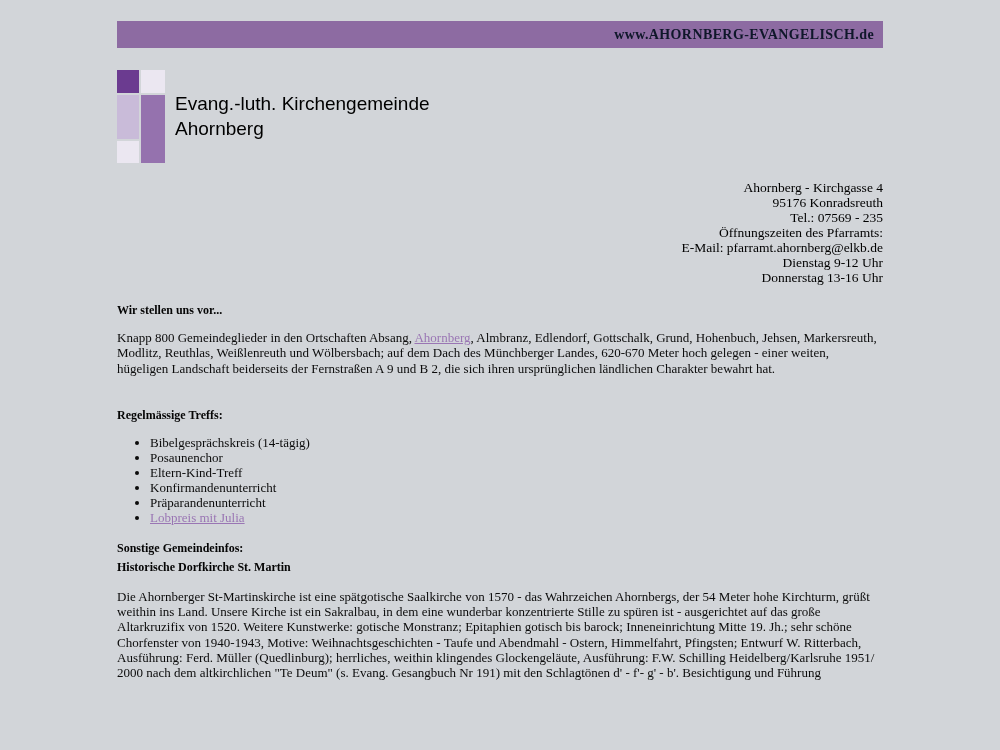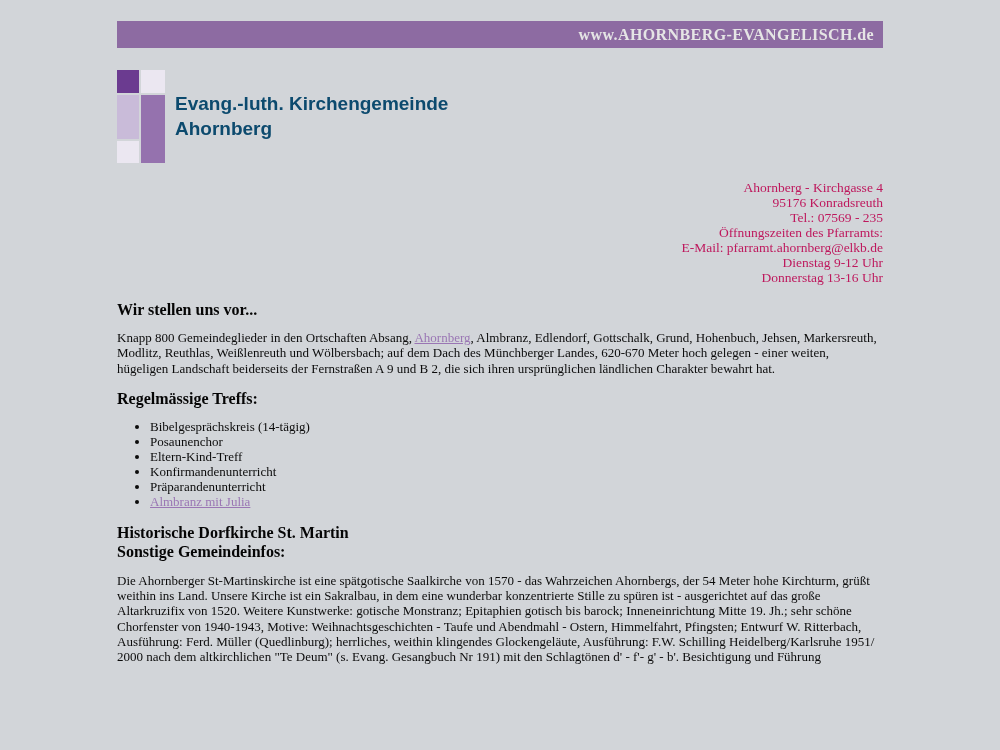--- a/index.html
+++ b/index.html
@@ -3,45 +3,45 @@
 <meta charset="utf-8">
 <style>
   * { margin:0; padding:0; box-sizing:border-box; }
   html,body { width:1000px; height:750px; overflow:hidden; }
   body { background:#d2d5d9; font-family:"Liberation Serif", serif; color:#0b0b0b; }
   .content { width:766px; margin-left:117px; }
 
   .banner { margin-top:21px; height:27px; background:#8d6ba2; text-align:right; }
   .banner span {
     display:inline-block; line-height:27px; padding-right:9px;
-    font-family:"Liberation Serif", serif; font-weight:bold; font-size:16px;
-    letter-spacing:0.4px; color:#e5e5e5;
+    font-family:"Liberation Serif", serif; font-weight:bold; font-size:14px;
+    letter-spacing:0.4px; color:#0f172a;
   }
 
   .logo-row { margin-top:22px; display:flex; align-items:flex-start; }
   .logo-grid { position:relative; width:48px; height:93px; flex:0 0 48px; }
   .logo-grid div { position:absolute; }
   .sq-tl { left:0;  top:0;    width:22px; height:23px; }
   .sq-tr { left:24px; top:0;  width:24px; height:23px; }
   .sq-ml { left:0;  top:25px; width:22px; height:44px; }
   .sq-r  { left:24px; top:25px; width:24px; height:68px; }
   .sq-bl { left:0;  top:71px; width:22px; height:22px; }
 
   .logo-text {
     margin-left:10px; margin-top:21px;
-    font-family:"Liberation Sans", sans-serif; font-weight:bold;
-    font-size:19px; line-height:25px; color:#0c4a6e;
+    font-family:"Liberation Sans", sans-serif; font-weight:normal;
+    font-size:19px; line-height:25px; color:#000000;
   }
 
-  .contact { margin-top:17px; text-align:right; font-size:13.5px; line-height:15px; color:#be185d; }
+  .contact { margin-top:17px; text-align:right; font-size:13.5px; line-height:15px; color:#000000; }
 
-  .h { font-weight:bold; font-size:16px; line-height:18px; color:#050505; }
+  .h { font-weight:bold; font-size:12px; line-height:18px; color:#050505; }
   .h-intro   { margin-top:16px; }
   .h-gottes  { margin-top:13px; }
-  .h-treffs  { margin-top:14px; }
+  .h-treffs  { margin-top:30px; }
   .h-sonst   { margin-top:14px; line-height:19px; }
 
   .body-text { font-size:13px; line-height:15.3px; color:#0b0b0b; }
   .p-intro  { margin-top:11px; }
   .p-zeiten { margin-top:14px; line-height:15px; }
   .p-kirche { margin-top:12px; }
 
   a.link { color:#9a76b4; text-decoration:underline; cursor:pointer; }
 
   ul.treffs-list { margin-top:11px; padding-left:33px; font-size:13px; line-height:15px; }
@@ -87,23 +87,23 @@
 
 
   <div class="h h-treffs">Regelmässige Treffs:</div>
 
   <ul class="treffs-list">
     <li>Bibelgesprächskreis (14-tägig)</li>
     <li>Posaunenchor</li>
     <li>Eltern-Kind-Treff</li>
     <li>Konfirmandenunterricht</li>
     <li>Präparandenunterricht</li>
-    <li><a class="link">Almbranz mit Julia</a></li>
+    <li><a class="link">Lobpreis mit Julia</a></li>
   </ul>
 
   <div class="h h-sonst">
+    <div>Sonstige Gemeindeinfos:</div>
     <div>Historische Dorfkirche St. Martin</div>
-    <div>Sonstige Gemeindeinfos:</div>
   </div>
 
   <p class="body-text p-kirche">Die Ahornberger St-Martinskirche ist eine spätgotische Saalkirche von 1570 - das Wahrzeichen Ahornbergs, der 54 Meter hohe Kirchturm, grüßt weithin ins Land. Unsere Kirche ist ein Sakralbau, in dem eine wunderbar konzentrierte Stille zu spüren ist - ausgerichtet auf das große Altarkruzifix von 1520. Weitere Kunstwerke: gotische Monstranz; Epitaphien gotisch bis barock; Inneneinrichtung Mitte 19. Jh.; sehr schöne Chorfenster von 1940-1943, Motive: Weihnachtsgeschichten - Taufe und Abendmahl - Ostern, Himmelfahrt, Pfingsten; Entwurf W. Ritterbach, Ausführung: Ferd. Müller (Quedlinburg); herrliches, weithin klingendes Glockengeläute, Ausführung: F.W. Schilling Heidelberg/Karlsruhe 1951/ 2000 nach dem altkirchlichen "Te Deum" (s. Evang. Gesangbuch Nr 191) mit den Schlagtönen d' - f'- g' - b'. Besichtigung und Führung</p>
 
 </div>
 
 </body></html>

